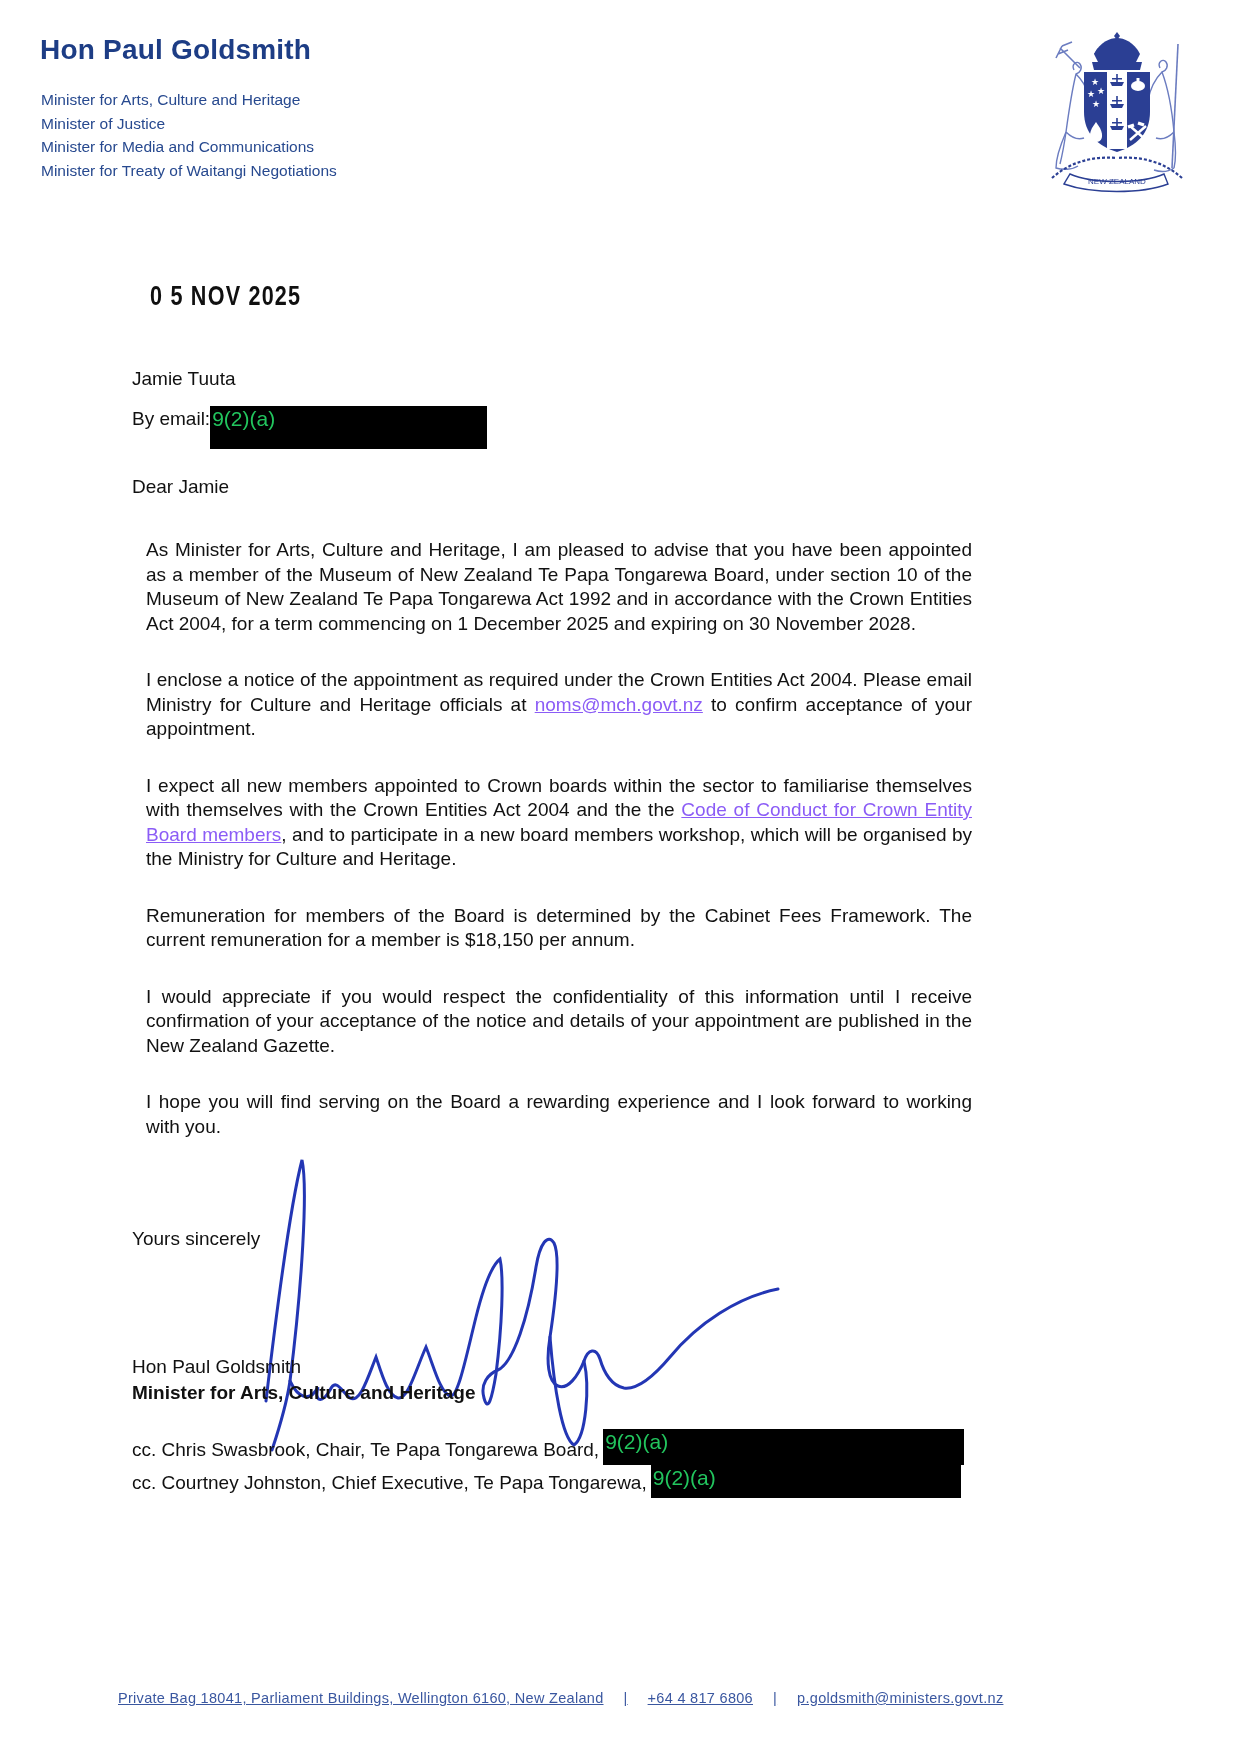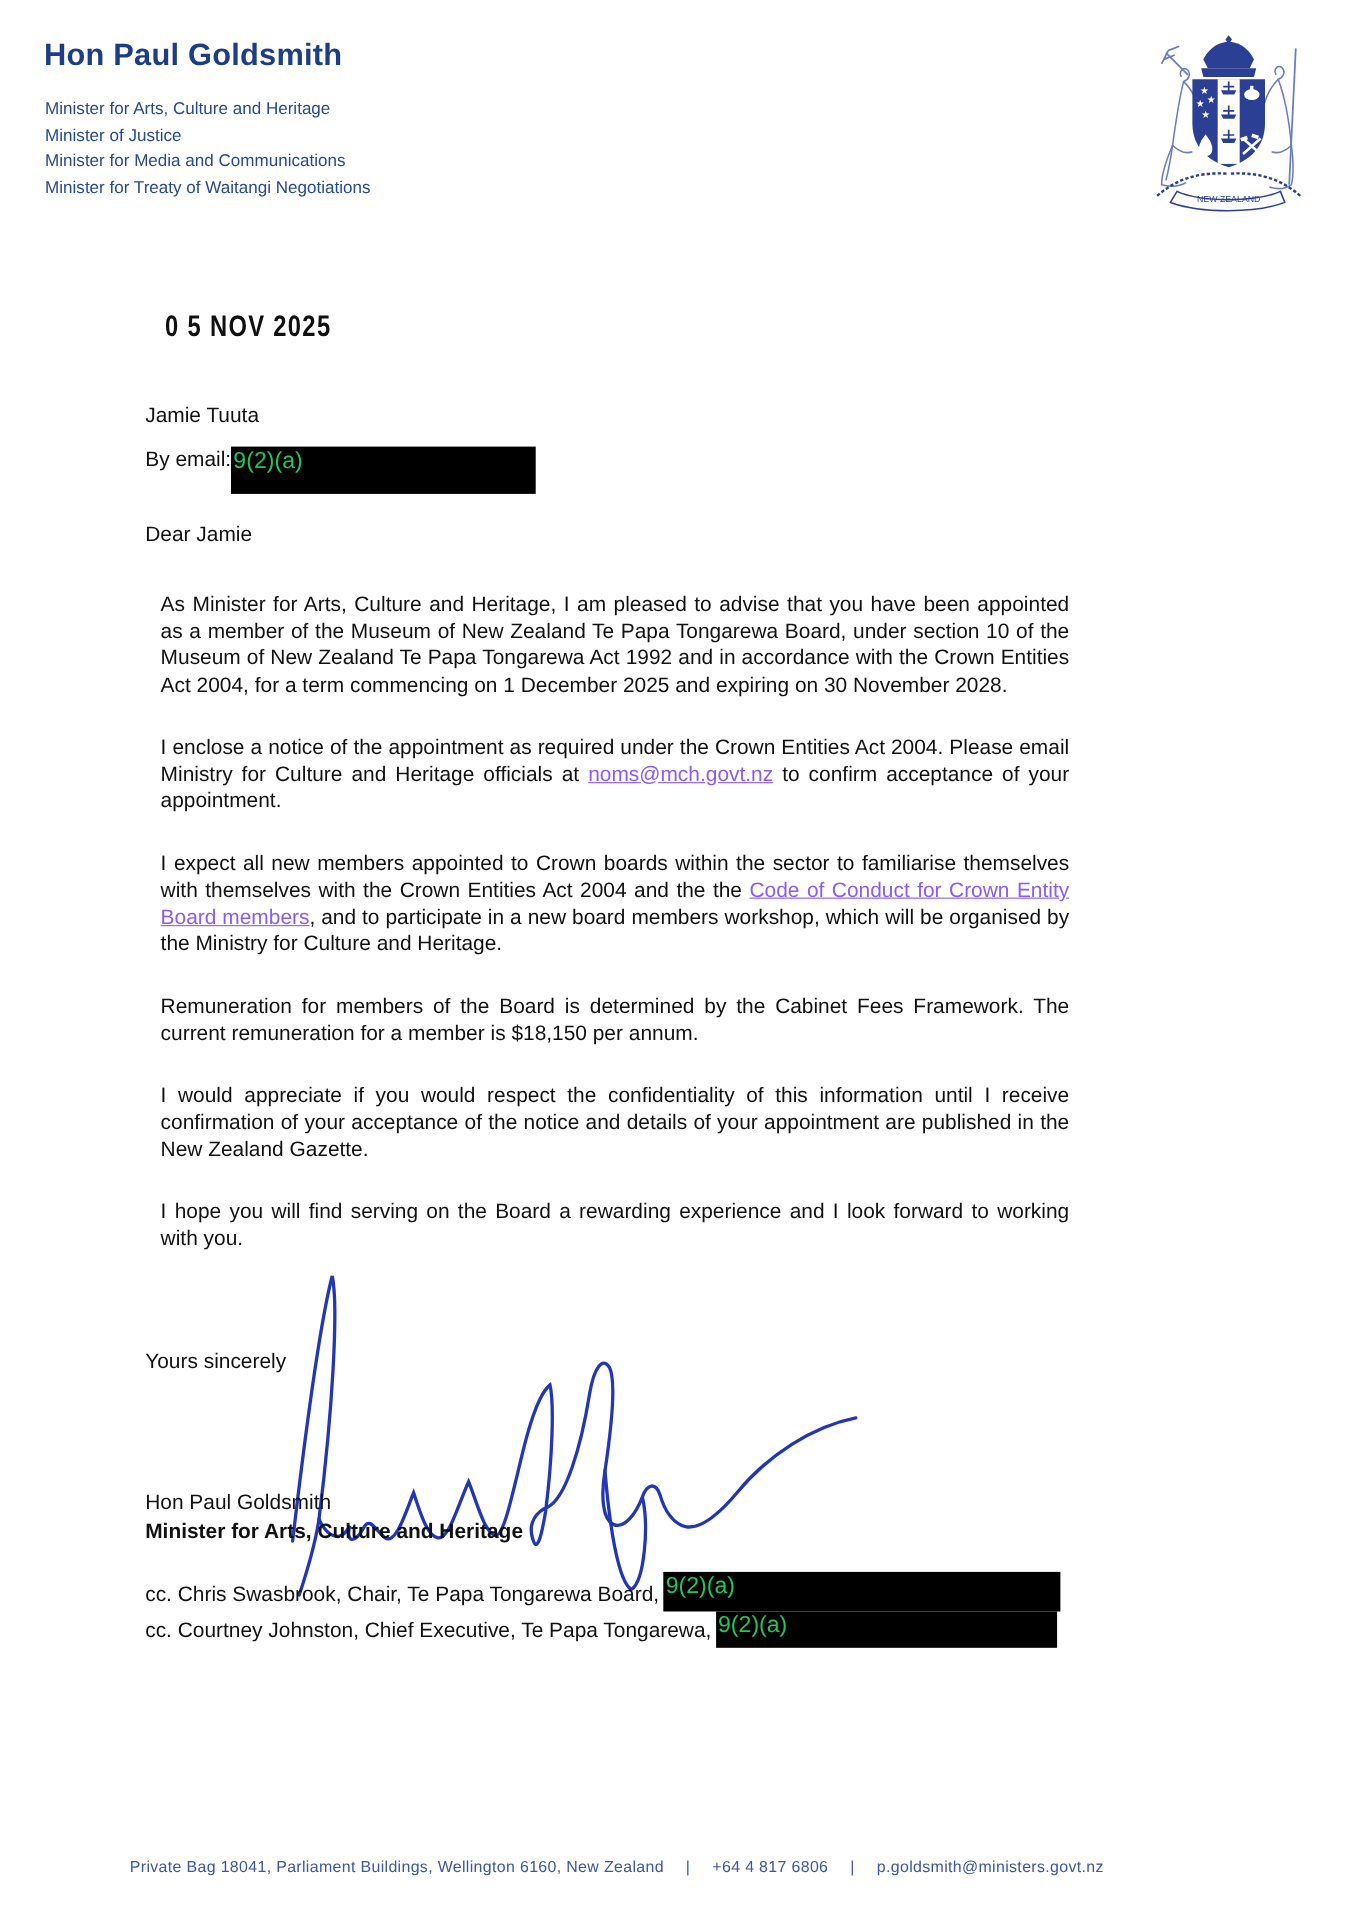--- a/index.html
+++ b/index.html
@@ -40,21 +40,21 @@
   .name-block .bold{font-weight:bold;}
   .cc-block{position:absolute;left:132px;top:1432px;font-size:19px;}
   .cc-row{display:flex;align-items:flex-end;line-height:31px;height:33px;white-space:nowrap;}
   .cc-row .cc-text{margin-right:4px;}
   
   .sig{position:absolute;left:218px;top:1146px;width:600px;height:310px;pointer-events:none;}
   
   .footer{
     position:absolute;left:118px;top:1690px;width:920px;
     font-size:14.5px;color:#3a57a0;display:flex;gap:20px;align-items:baseline;
-    letter-spacing:.3px;white-space:nowrap;
+    letter-spacing:.3px;white-space:nowrap;text-decoration:underline;
   }
   .footer .sep{color:#3a57a0;}
 </style>
 </head>
 <body>
 
 <div class="lh-name">Hon Paul Goldsmith</div>
 <div class="lh-titles">
   <div>Minister for Arts, Culture and Heritage</div>
   <div>Minister of Justice</div>

